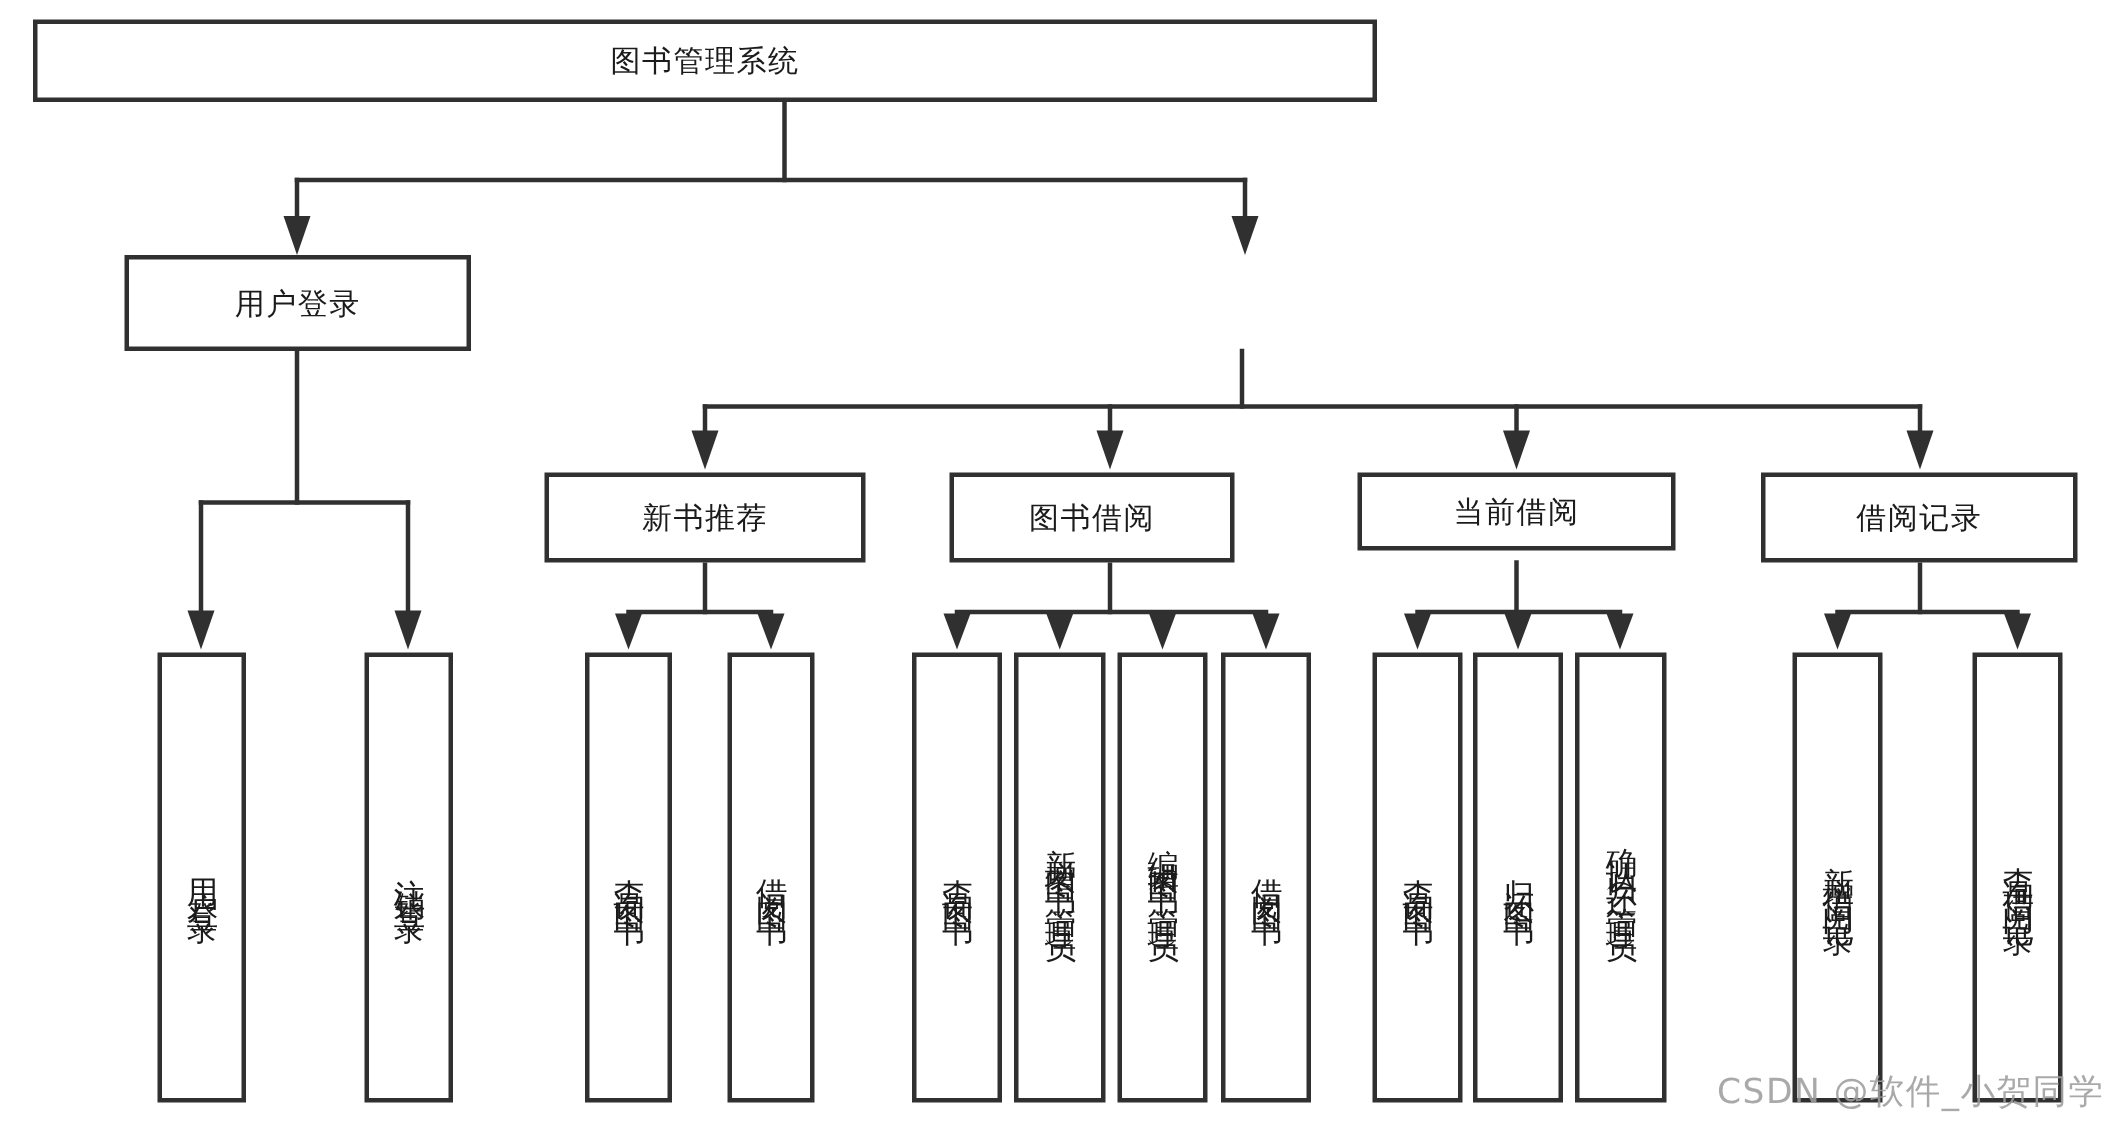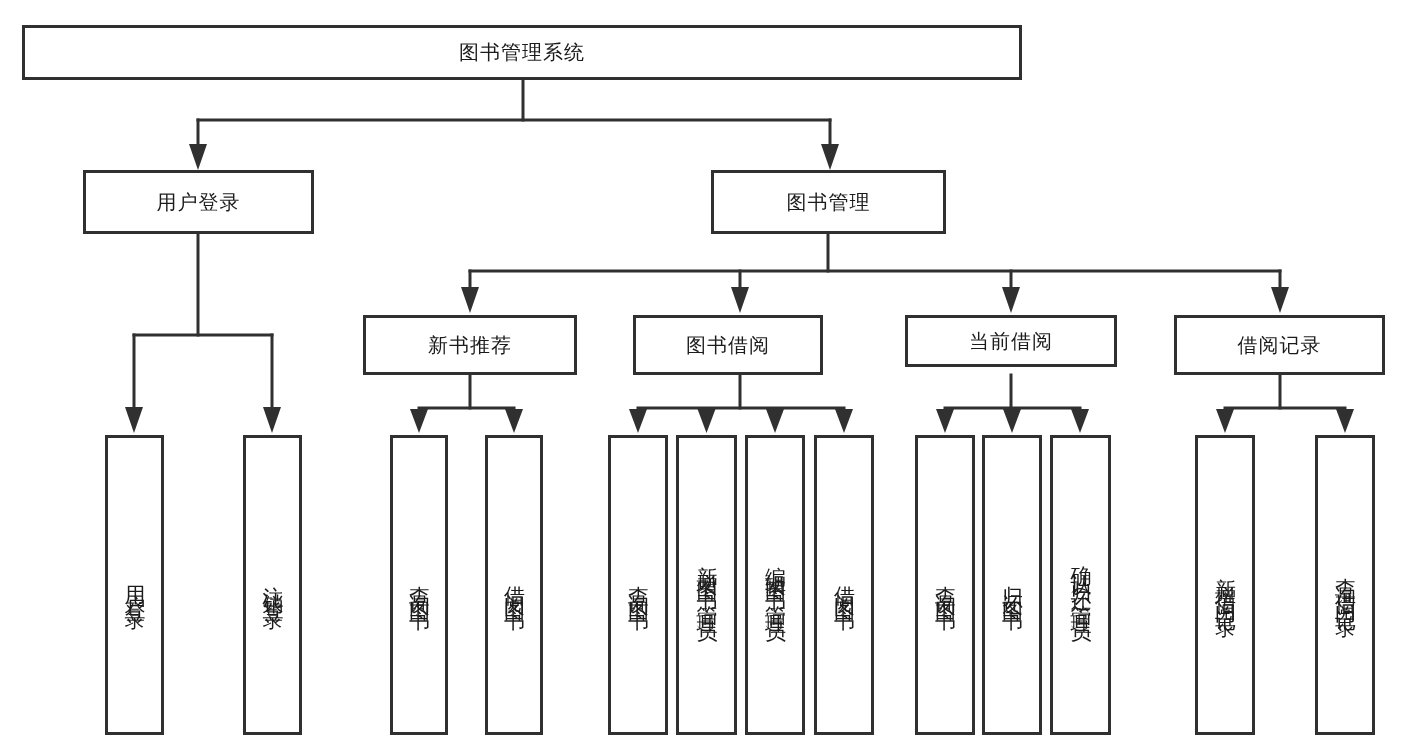--- a/index.html
+++ b/index.html
@@ -117,29 +117,26 @@
     <polygon points="936,409 954,409 945,433" stroke="none"></polygon>
     <polygon points="1003,409 1021,409 1012,433" stroke="none"></polygon>
     <polygon points="1071,409 1089,409 1080,433" stroke="none"></polygon>
 
     <line x1="1280" y1="375" x2="1280" y2="408"></line>
     <line x1="1225" y1="408" x2="1345" y2="408"></line>
     <polygon points="1216,409 1234,409 1225,433" stroke="none"></polygon>
     <polygon points="1336,409 1354,409 1345,433" stroke="none"></polygon>
   </svg>
 
-  <div class="hbox" style="left:22px; top:25px; width:1000px; height:55px;">
+  <div class="hbox" style="left:22px; top:13px; width:896px; height:55px;">
     <span class="label">图书管理系统</span>
   </div>
 
   <div class="hbox" style="left:83px; top:170px; width:231px; height:64px;">
     <span class="label">用户登录</span>
-  </div>
-  <div class="hbox" style="left:711px; top:170px; width:235px; height:64px;">
-    <span class="label">图书管理</span>
   </div>
 
   <div class="hbox" style="left:363px; top:315px; width:214px; height:60px;">
     <span class="label">新书推荐</span>
   </div>
   <div class="hbox" style="left:633px; top:315px; width:190px; height:60px;">
     <span class="label">图书借阅</span>
   </div>
   <div class="hbox" style="left:905px; top:315px; width:212px; height:52px;">
     <span class="label">当前借阅</span>
@@ -185,14 +182,15 @@
     <span class="label">确认归还（管理员）</span>
   </div>
 
   <div class="vbox" style="left:1195px; width:60px;">
     <span class="label">新增借阅记录</span>
   </div>
   <div class="vbox" style="left:1315px; width:60px;">
     <span class="label">查询借阅记录</span>
   </div>
 
+  <div class="watermark" style="color: rgb(158, 158, 158);">CSDN @软件_小贺同学</div>
 
 </div>
 
 </body></html>

